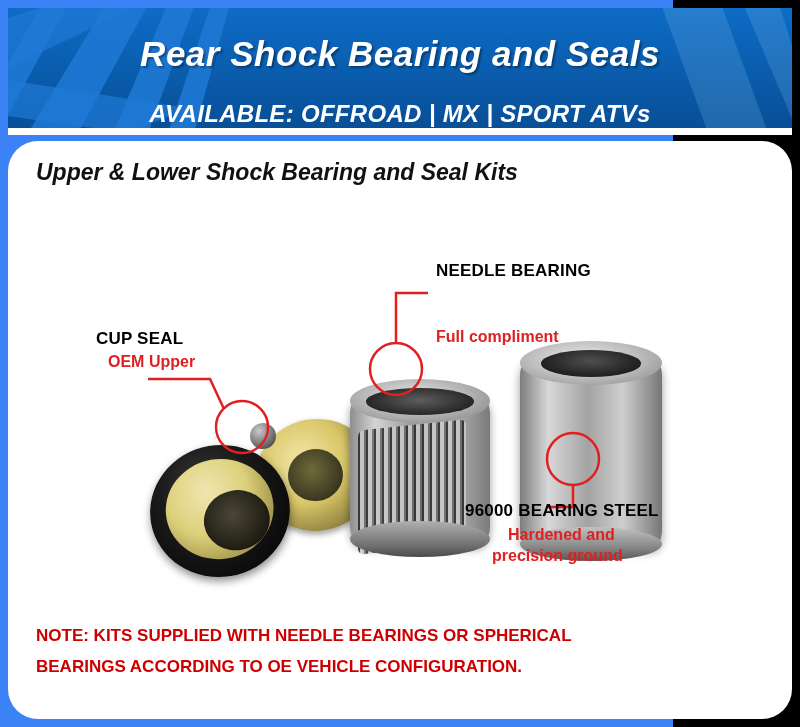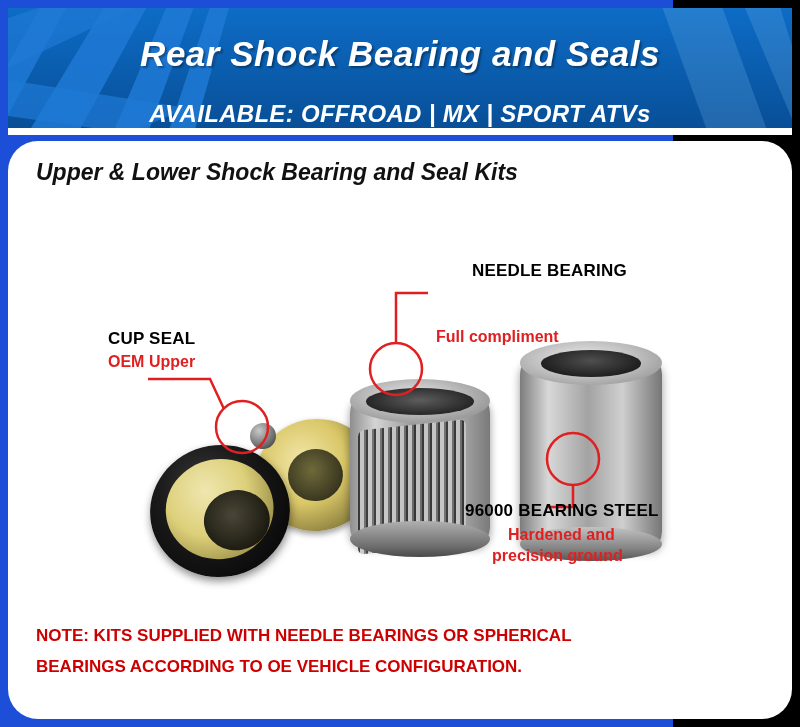--- a/index.html
+++ b/index.html
@@ -10,21 +10,21 @@
   body {
     width: 800px;
     height: 727px;
     font-family: "Liberation Sans", sans-serif;
     overflow: hidden;
   }
   #page {
     position: relative;
     width: 673px;
     height: 727px;
-    background: #1d4ed8;
+    background: #3b82f6;
     box-sizing: border-box;
   }
   
   .header {
     position: absolute;
     left: 8px;
     top: 8px;
     width: 784px;
     height: 120px;
     background: #0a5fb4;
@@ -265,23 +265,23 @@
     letter-spacing: 0.2px;
     white-space: nowrap;
   }
   .sublabel {
     position: absolute;
     font-weight: bold;
     color: #e02020;
     font-size: 16px;
     white-space: nowrap;
   }
-  .lbl-cup      { left: 80px;  top: 128px; }
+  .lbl-cup      { left: 68px;  top: 128px; }
   .lbl-cup-sub  { left: 80px;  top: 152px; }
-  .lbl-needle   { left: 408px; top: 60px; margin-left: 36px; }
+  .lbl-needle   { left: 408px; top: 60px; }
   .lbl-needle-sub { left: 408px; top: 91px; margin-top: 36px; }
   .lbl-steel    { left: 437px; top: 300px; }
   .lbl-steel-s1 { left: 480px; top: 325px; }
   .lbl-steel-s2 { left: 464px; top: 346px; }
   
   .note {
     position: absolute;
     left: 28px;
     top: 484px;
     width: 720px;

